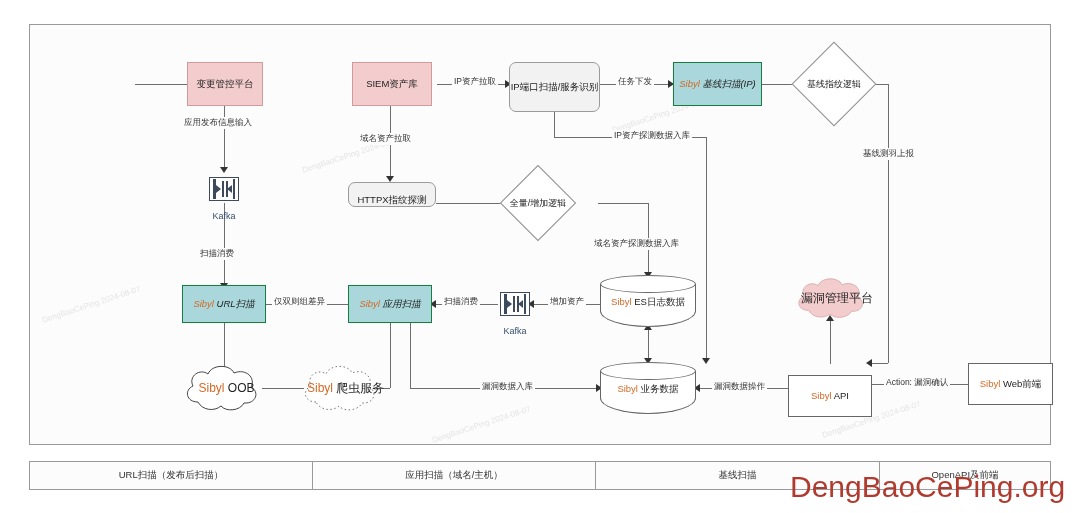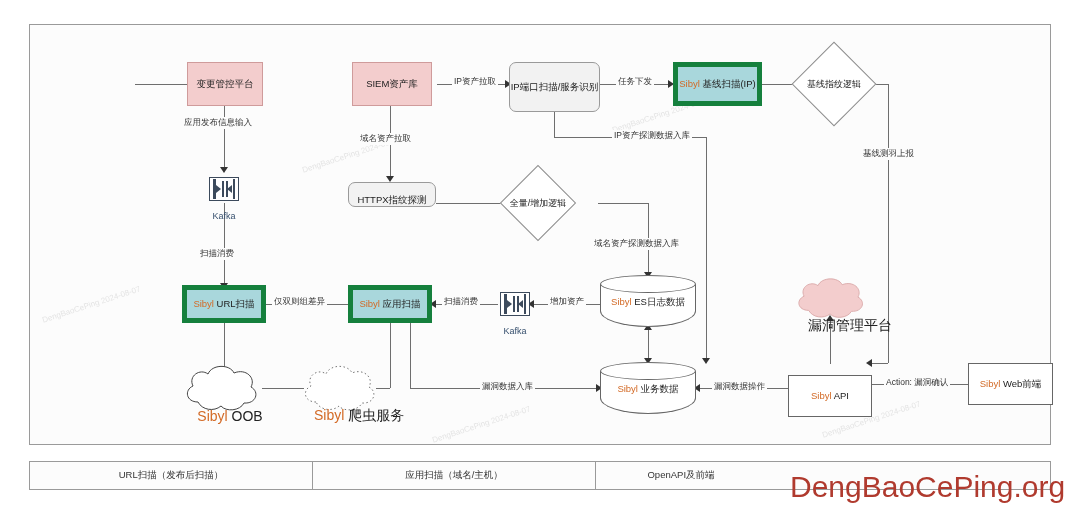--- a/index.html
+++ b/index.html
@@ -65,21 +65,22 @@
     background:#f2f2f2;
     border:1px solid #9a9a9a;
     border-radius:7px;
   }
   .pink{
     background:#f3cdcd;
     border:1px solid #cf9b9b;
   }
   .teal{
     background:#a9d7dc;
-    border:5px solid #15803d;
+    border:1px solid #15803d;
+    font-style:italic;
   }
   .sib{color:#d36a26;}
 
   
   .diamond{
     position:absolute;
     z-index:4;
   }
   .diamond .dshape{
     position:absolute;inset:0;
@@ -116,25 +117,24 @@
     position:absolute;left:0;right:0;top:50%;
     transform:translateY(-40%);
     text-align:center;font-size:9.5px;color:#222;
     white-space:nowrap;
   }
 
   
   .cloud{position:absolute;z-index:4;}
   .cloud svg{position:absolute;inset:0;width:100%;height:100%;}
   .cloud .cllabel{
-    position:absolute;left:16px;right:0;top:50%;
+    position:absolute;left:9px;right:0;top:50%;
     transform:translateY(-50%);
-    text-align:center;font-size:14px;color:#222;
+    text-align:center;font-size:12px;color:#222;
     white-space:nowrap;
-    margin-top:28px;
   }
 
   
   .kafka{position:absolute;z-index:4;}
   .kafka .kbox{
     position:absolute;inset:0;
     border:1.6px solid #3c4a5c;
     background:#ffffff;
     box-sizing:border-box;
   }
@@ -384,18 +384,19 @@
     <span><span class="sib">Sibyl</span> API</span>
   </div>
 
   <div class="node rect-plain" style="left:968px;top:363px;width:85px;height:42px;">
     <span><span class="sib">Sibyl</span> Web前端</span>
   </div>
 
   <div id="footer-band">
     <div class="footer-cell" style="width:283px;">URL扫描（发布后扫描）</div>
     <div class="footer-cell" style="width:283px;">应用扫描（域名/主机）</div>
+    <div class="footer-cell" style="width:284px;">基线扫描</div>
     <div class="footer-cell" style="width:170px;">OpenAPI及前端</div>
   </div>
 
   <div id="watermark">DengBaoCePing.org</div>
 
 </div>
 
 </body></html>

